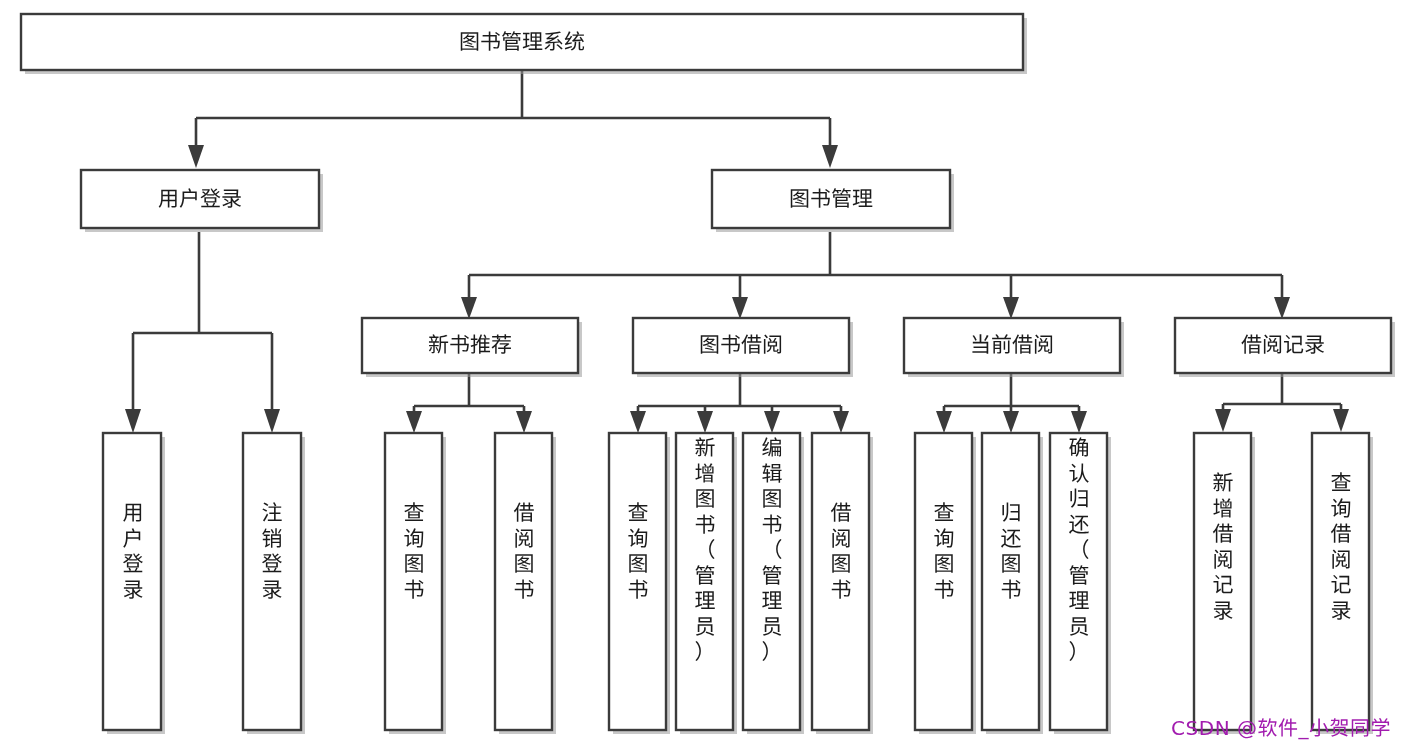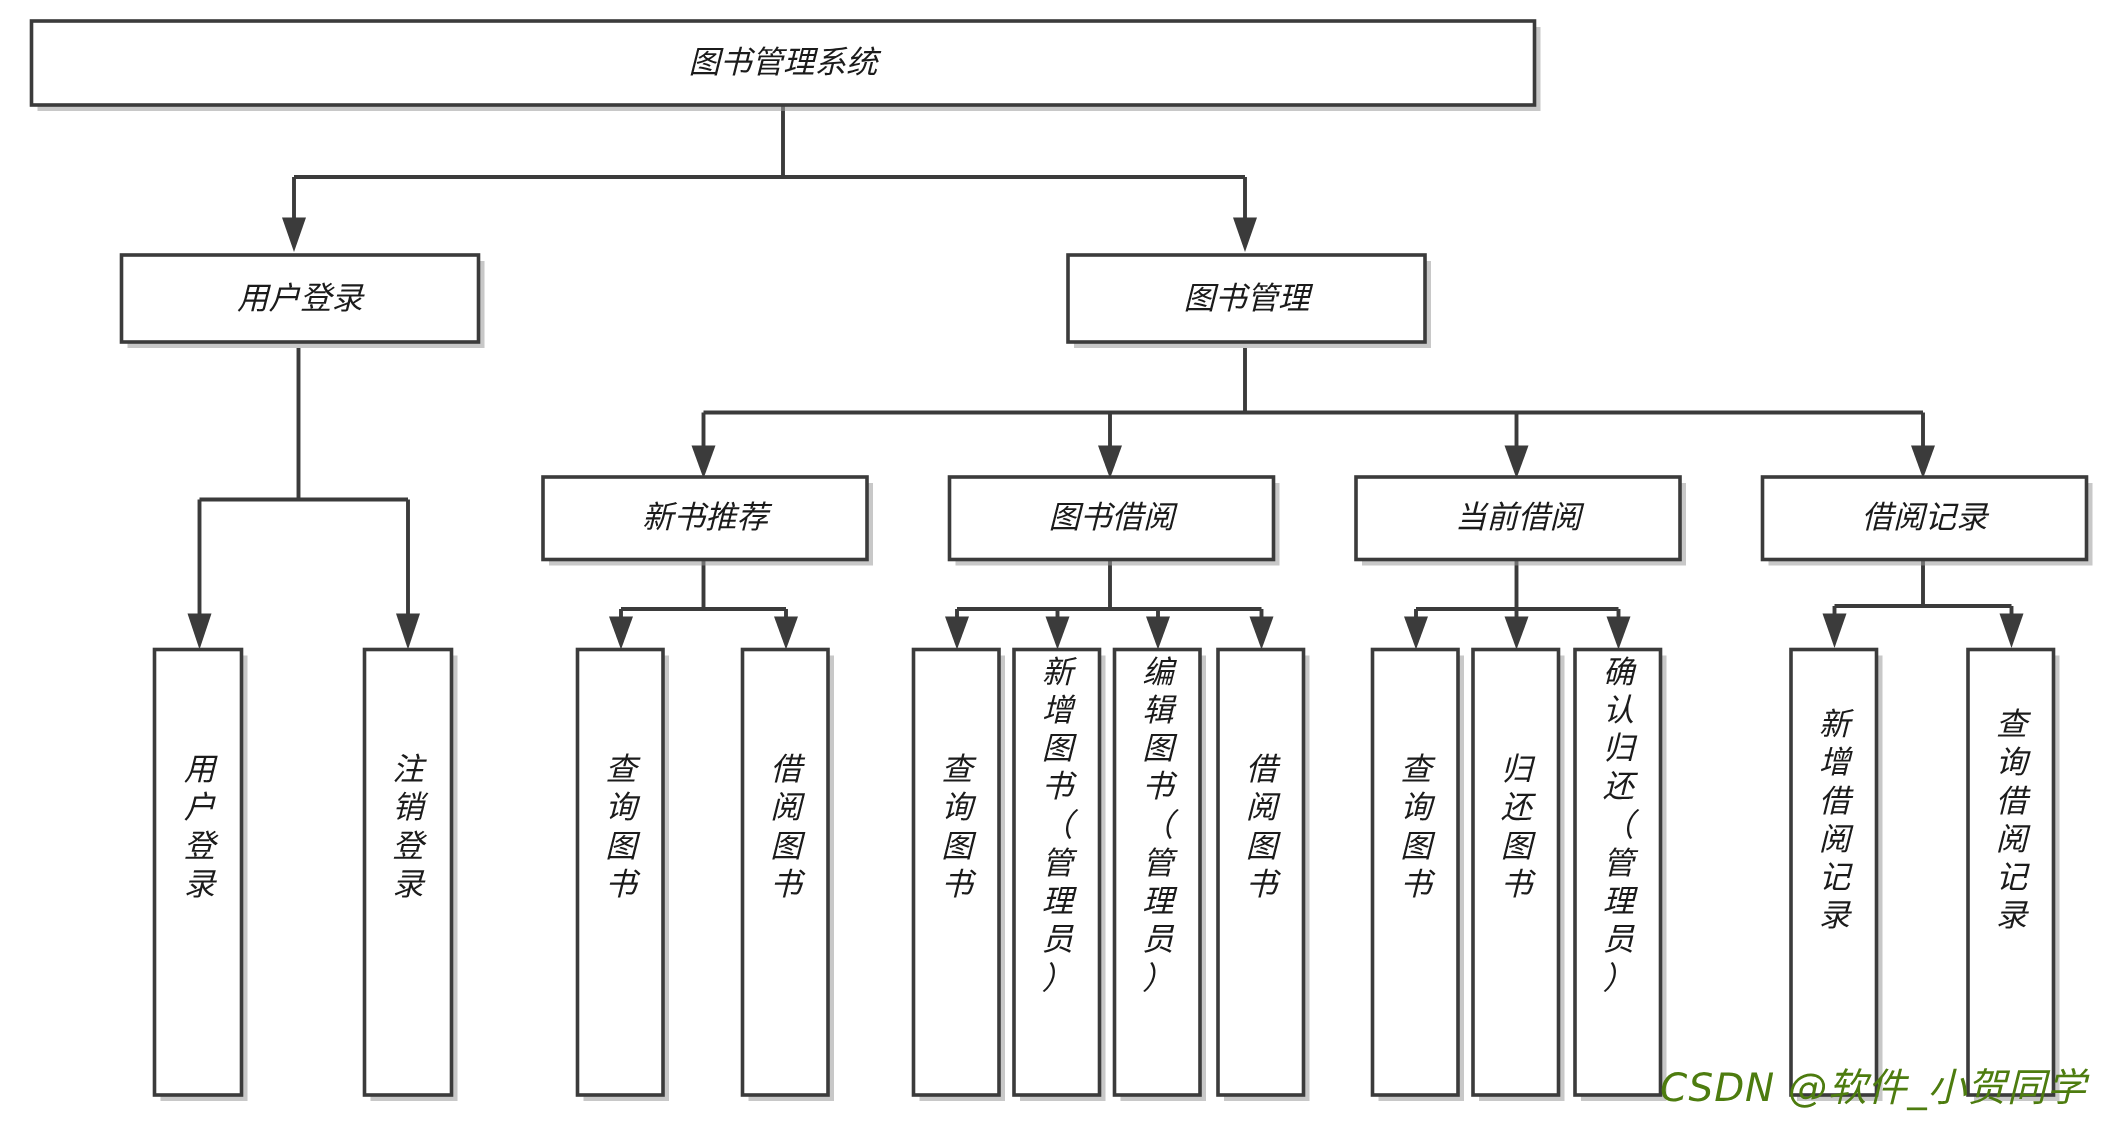--- a/index.html
+++ b/index.html
@@ -14,21 +14,20 @@
     font-family: "DejaVu Sans", "Liberation Sans", sans-serif;
     overflow: hidden;
     position: relative;
   }
   #diagram-root {
     position: absolute;
     left: 0;
     top: 0;
     width: 1405px;
     height: 747px;
-    font-style: italic;
   }
   svg#flow-svg {
     display: block;
     width: 1405px;
     height: 747px;
   }
   .node-box {
     fill: #ffffff;
     stroke: #3b3b3b;
     stroke-width: 2.4;
@@ -58,22 +57,22 @@
     font-family: "DejaVu Sans", "Liberation Sans", sans-serif;
     font-size: 21px;
     fill: #1b1b1b;
     text-anchor: middle;
   }
   .watermark-text {
     position: absolute;
     right: 14px;
     bottom: 6px;
     font-family: "DejaVu Sans", "Liberation Sans", sans-serif;
-    font-size: 26px;
-    color: #4d7c0f;
+    font-size: 20px;
+    color: #a21caf;
     white-space: nowrap;
     letter-spacing: 0.5px;
     user-select: none;
   }
 </style>
 </head>
 <body>
 
 <div id="diagram-root">
 

